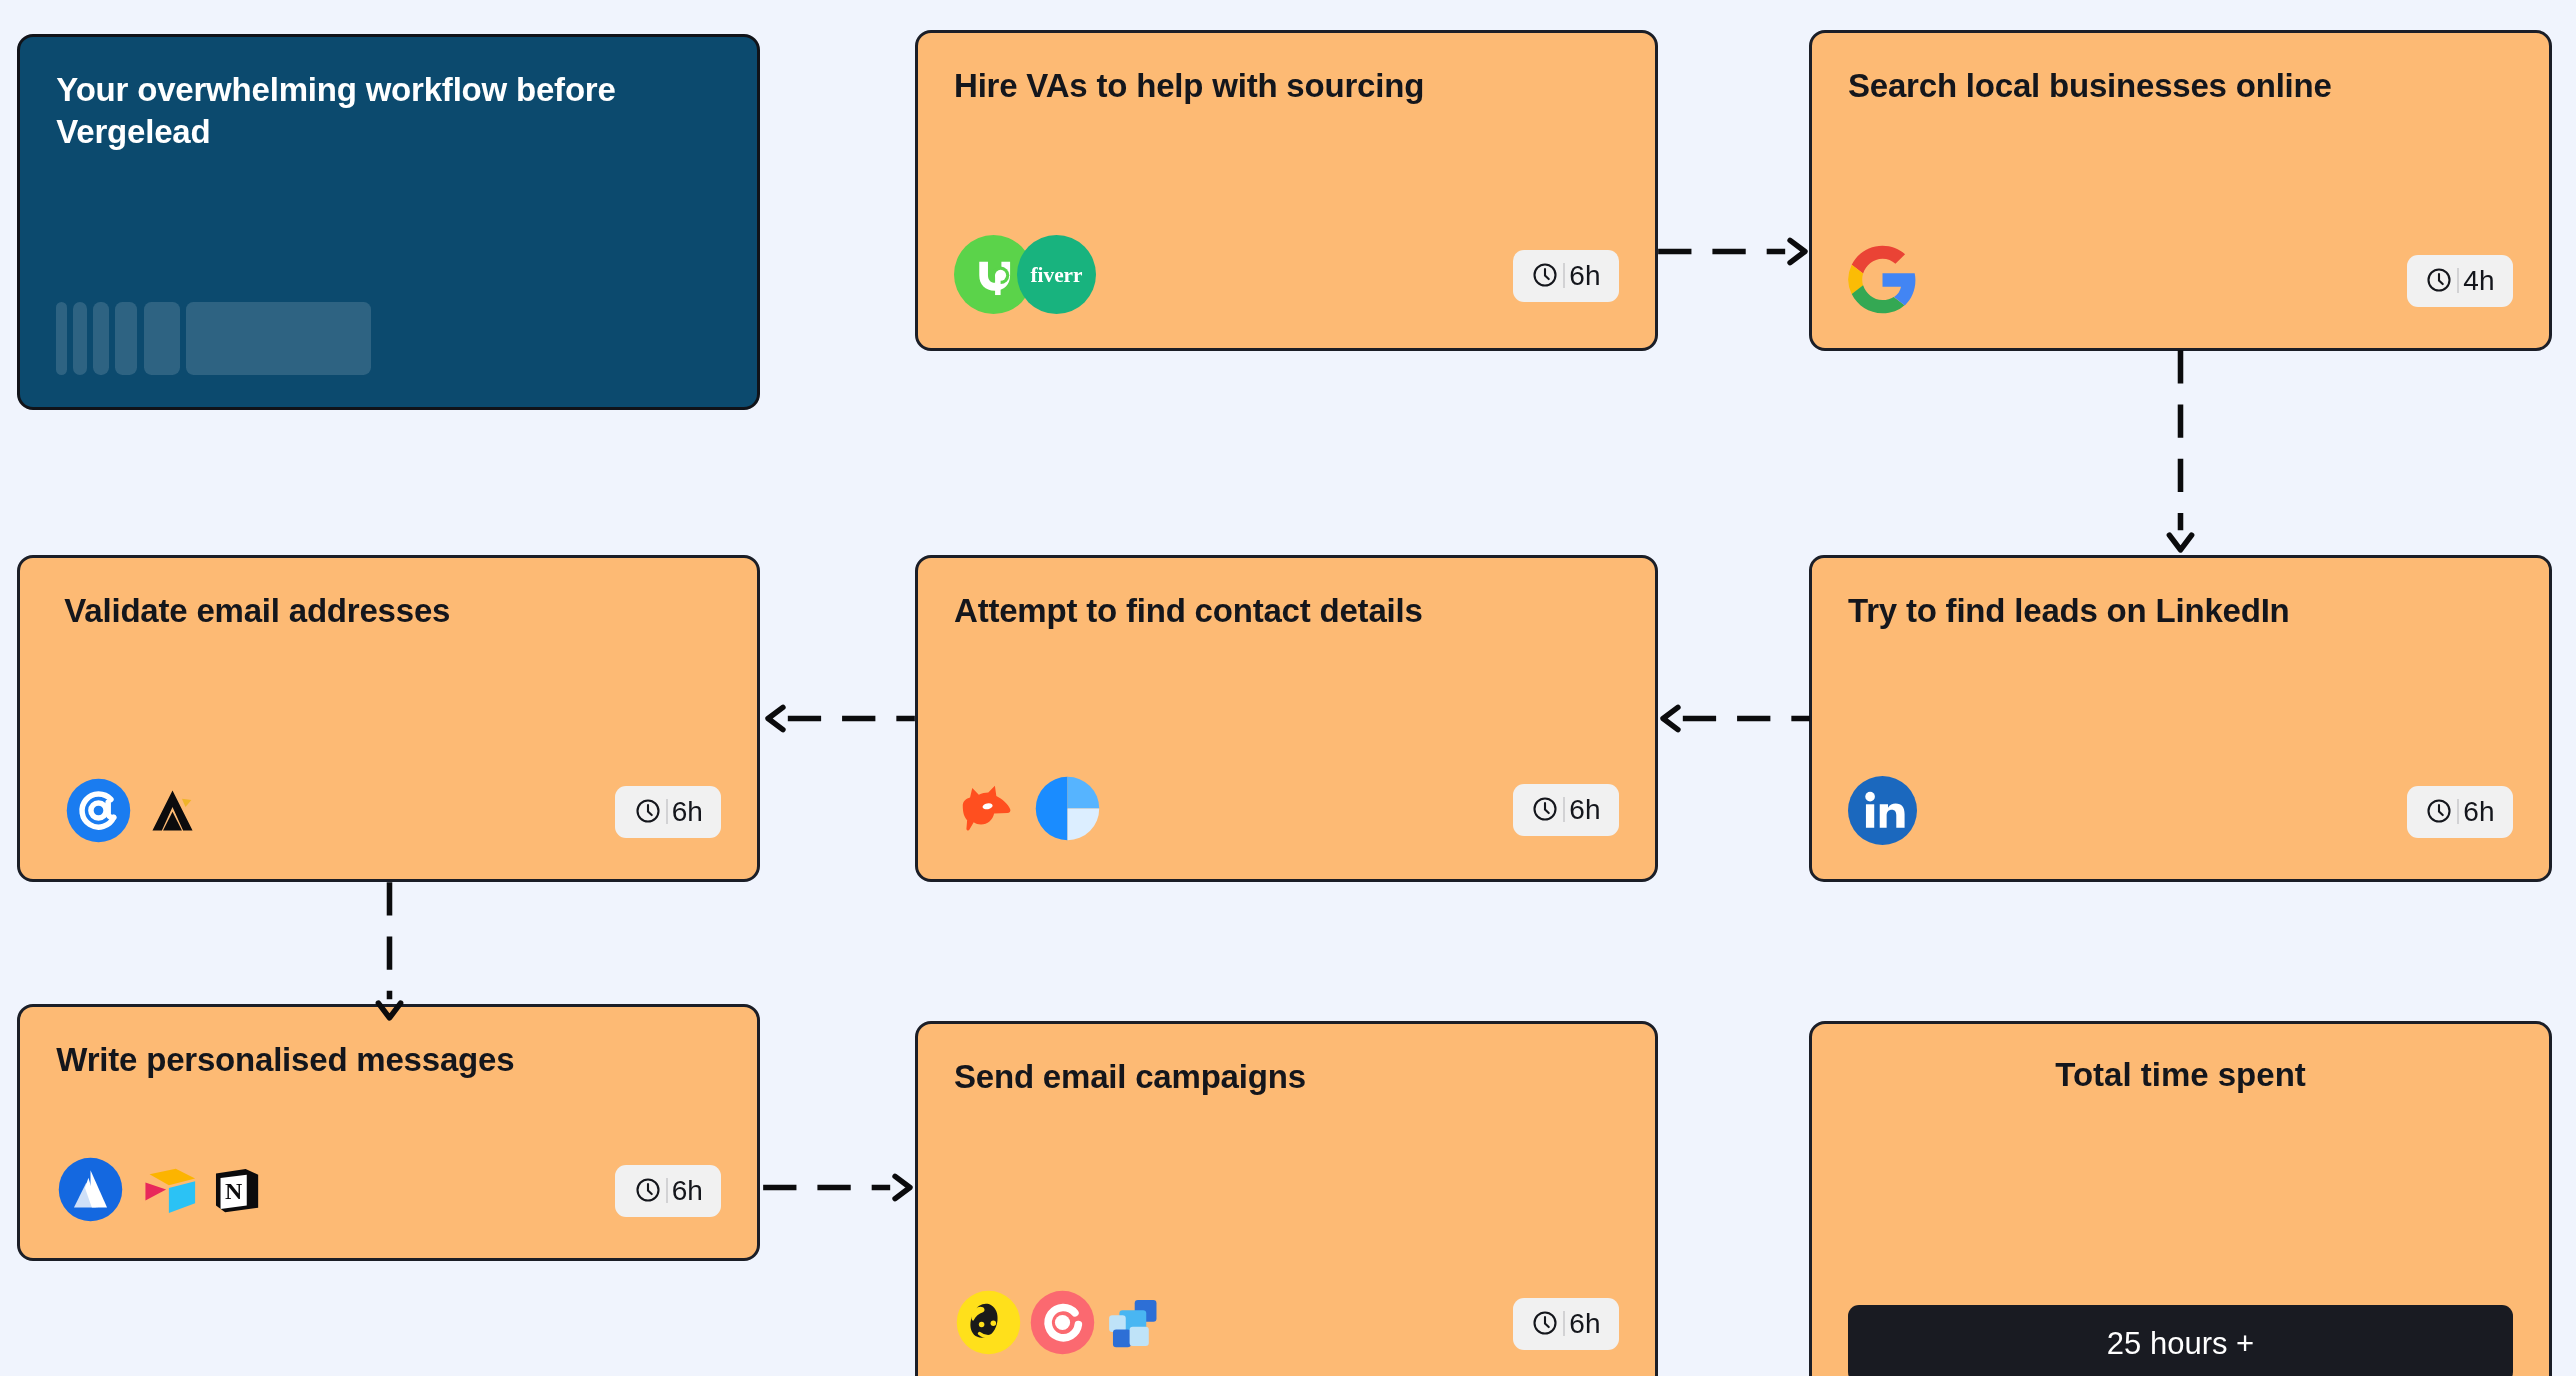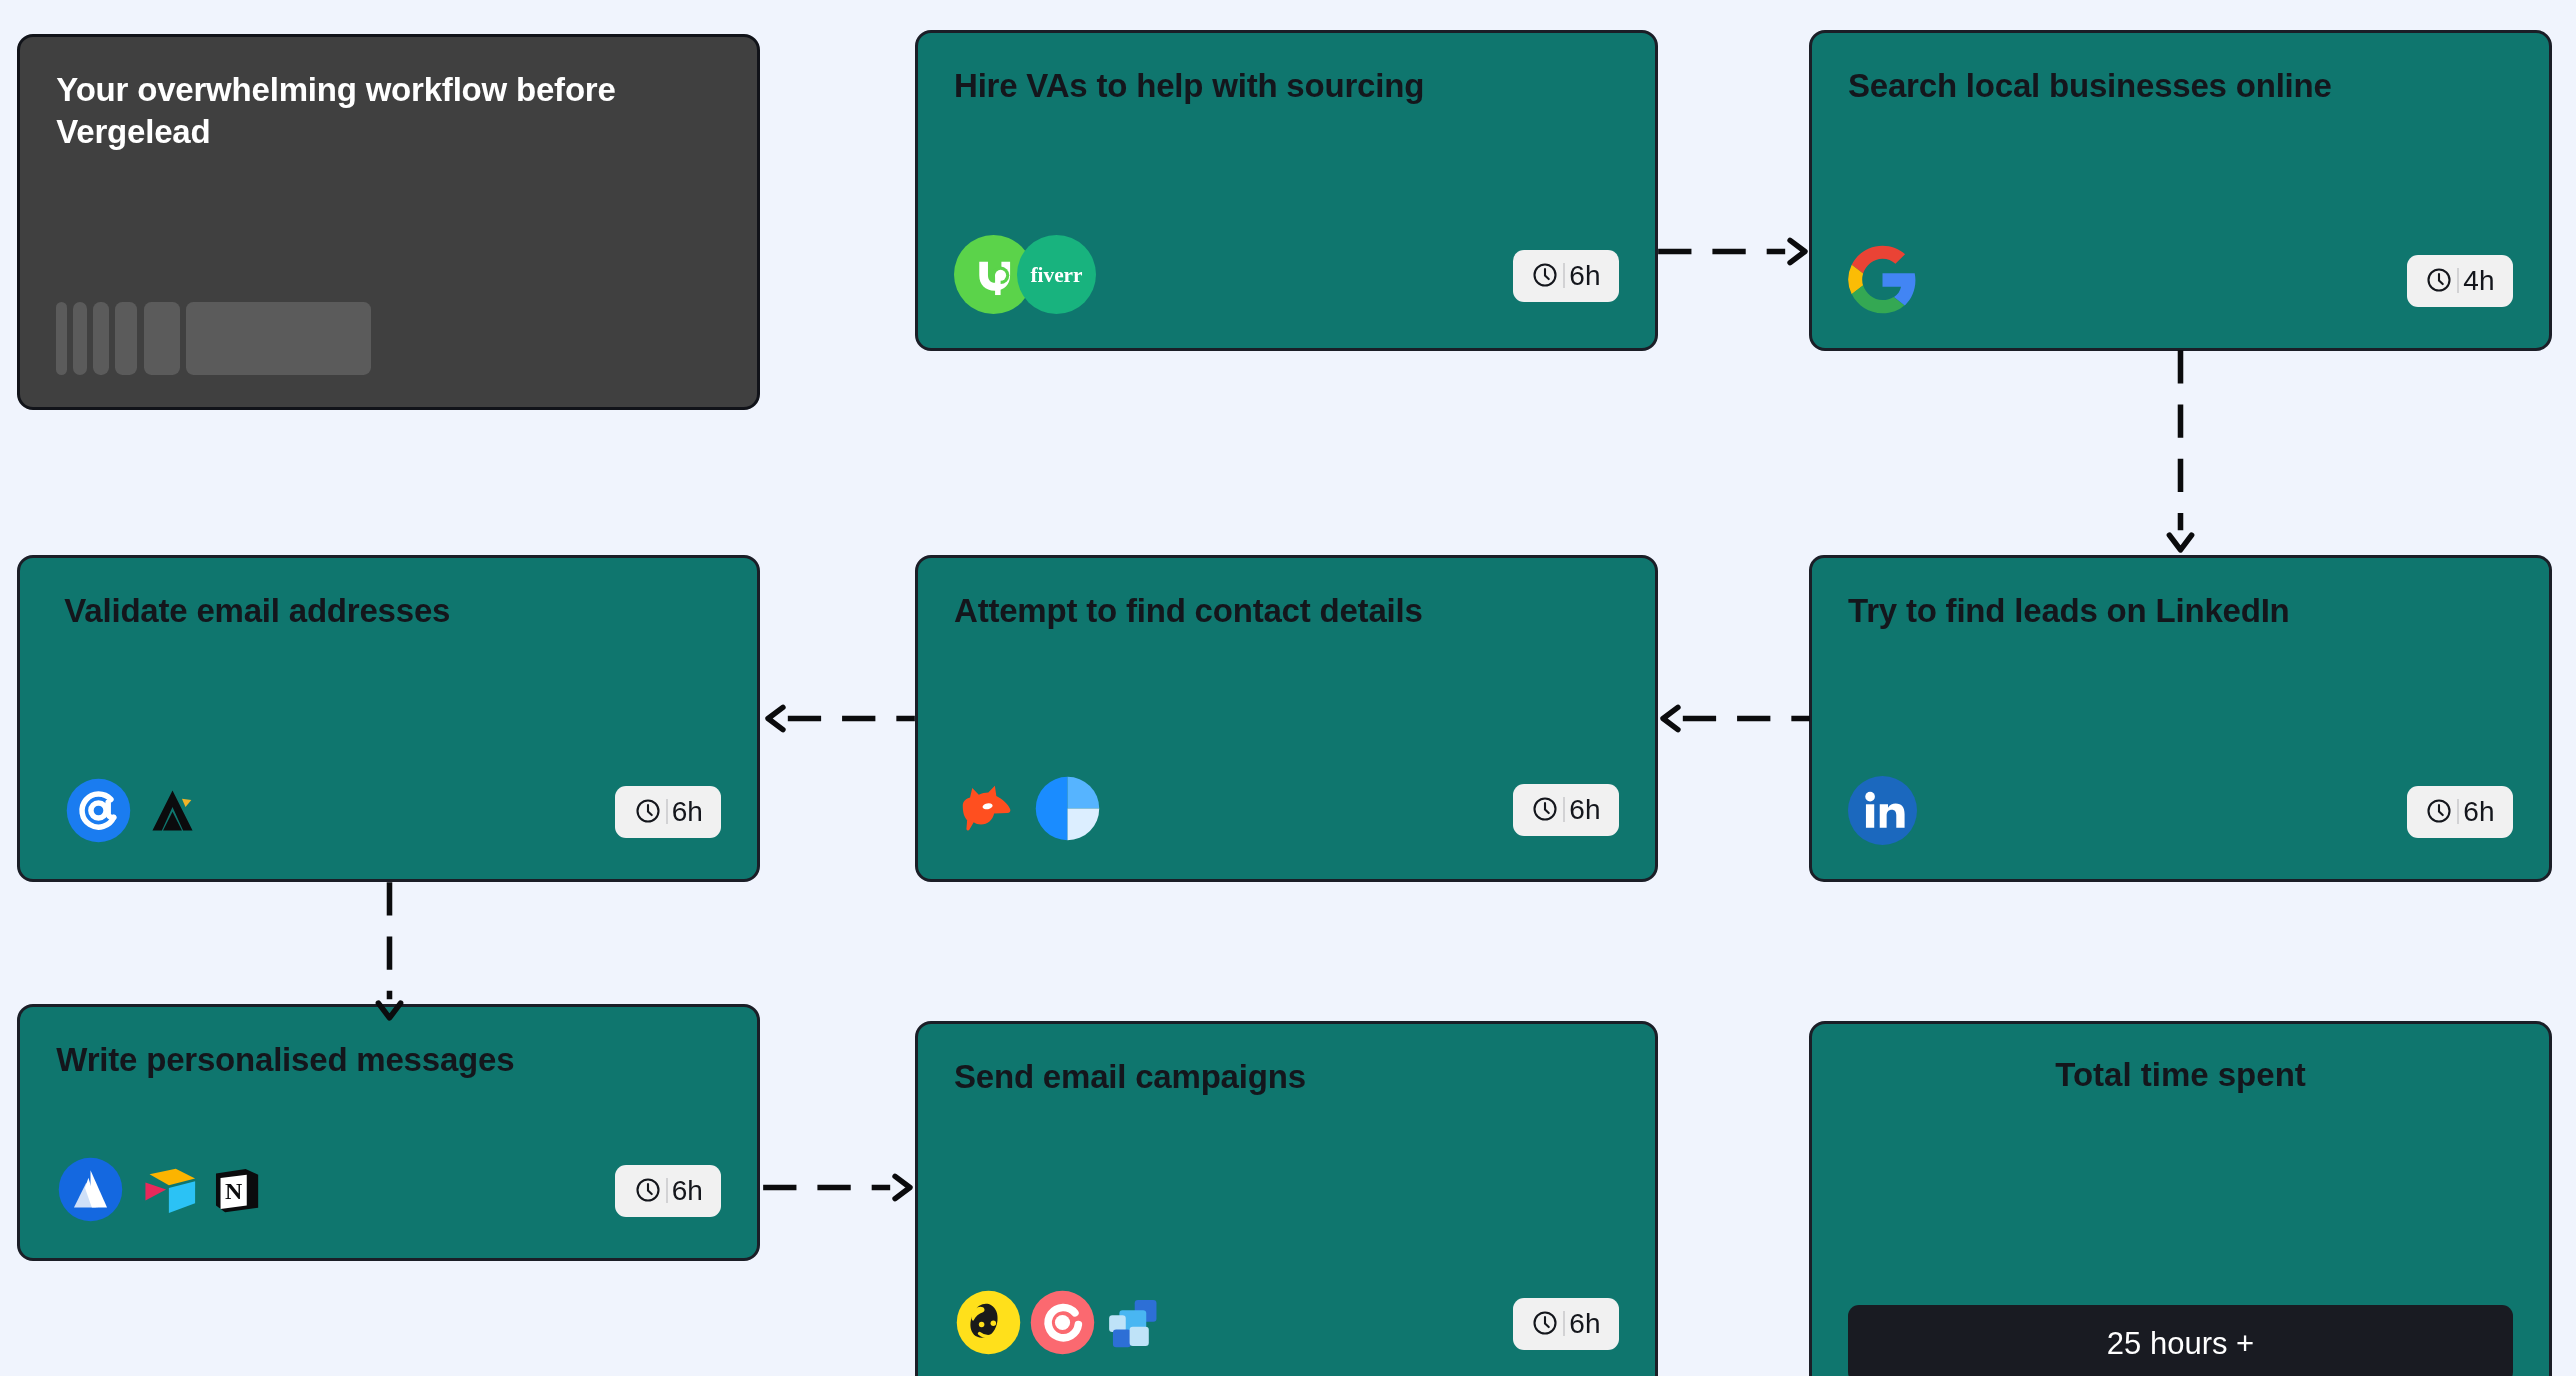--- a/index.html
+++ b/index.html
@@ -15,30 +15,30 @@
   #board {
     position: relative;
     width: 2576px;
     height: 1377px;
     background: #F0F4FD;
   }
 
   
   .card {
     position: absolute;
-    background: #0f766e;
+    background: #fdba74;
     border: 3.7px solid #1B1E27;
     border-radius: 16px;
     padding: 32px 36px;
     display: flex;
     flex-direction: column;
   }
 
   .card.dark {
-    background: #404040;
+    background: #0c4a6e;
     border-color: #111319;
   }
 
   .card-title {
     font-size: 33px;
     font-weight: 700;
     color: #14161C;
     line-height: 1.28;
     letter-spacing: -0.2px;
   }

